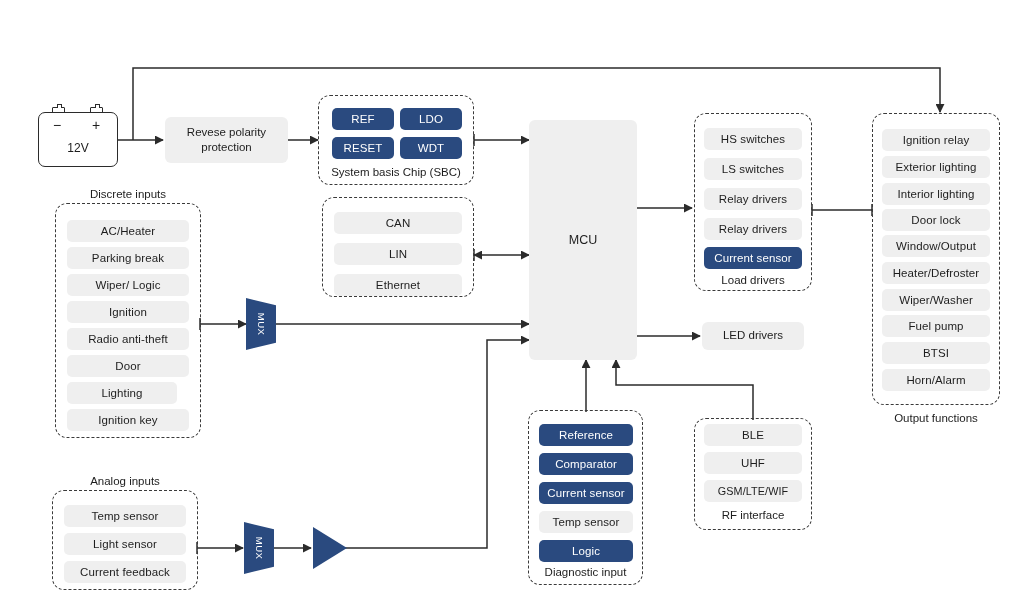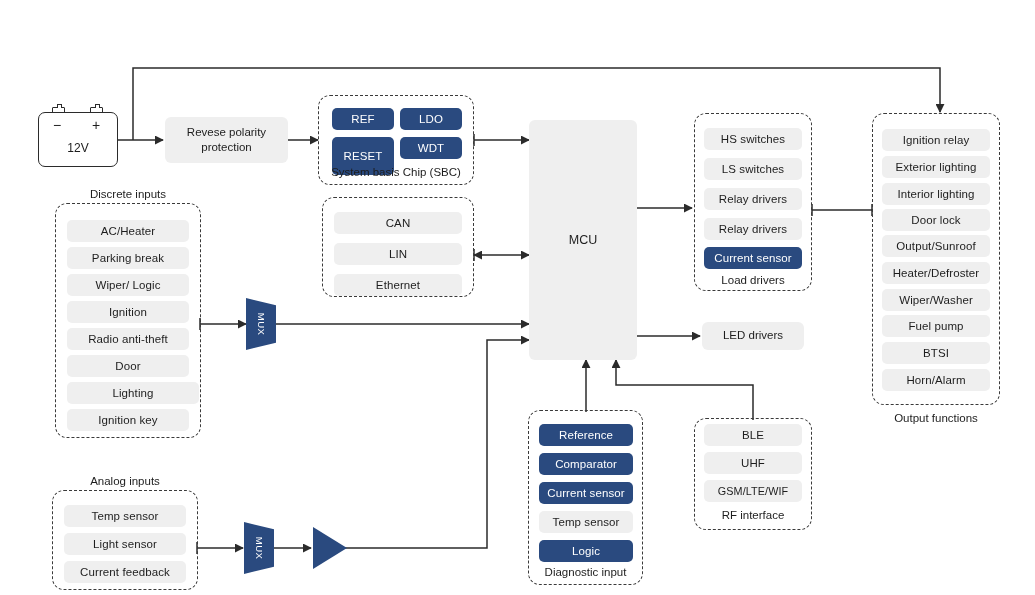--- a/index.html
+++ b/index.html
@@ -225,21 +225,21 @@
     <span>protection</span>
   </div>
 
   <div class="group" style="left:318px; top:95px; width:156px; height:90px;"></div>
   <div class="pill blue" style="left:332px; top:108px; width:62px; height:22px;">
     <span>REF</span>
   </div>
   <div class="pill blue" style="left:400px; top:108px; width:62px; height:22px;">
     <span>LDO</span>
   </div>
-  <div class="pill blue" style="left:332px; top:137px; width:62px; height:38px;text-align:center;">
+  <div class="pill blue" style="left:332px; top:137px; width:62px; height:22px;text-align:center;">
     <span>RESET</span>
   </div>
   <div class="pill blue" style="left:400px; top:137px; width:62px; height:22px;">
     <span>WDT</span>
   </div>
   <div class="caption" style="left:318px; top:166px; width:156px;">System basis Chip (SBC)</div>
 
   <div class="group" style="left:322px; top:197px; width:152px; height:100px;"></div>
   <div class="pill" style="left:334px; top:212px; width:128px; height:22px;">
     <span>CAN</span>
@@ -264,21 +264,21 @@
   </div>
   <div class="pill" style="left:67px; top:301px; width:122px; height:22px;">
     <span>Ignition</span>
   </div>
   <div class="pill" style="left:67px; top:328px; width:122px; height:22px;">
     <span>Radio anti-theft</span>
   </div>
   <div class="pill" style="left:67px; top:355px; width:122px; height:22px;">
     <span>Door</span>
   </div>
-  <div class="pill" style="left:67px; top:382px; width:132px; height:22px;align-items:center;">
+  <div class="pill" style="left:67px; top:382px; width:110px; height:22px;align-items:center;">
     <span>Lighting</span>
   </div>
   <div class="pill" style="left:67px; top:409px; width:122px; height:22px;">
     <span>Ignition key</span>
   </div>
 
   <div class="caption" style="left:52px; top:475px; width:146px;">Analog inputs</div>
   <div class="group" style="left:52px; top:490px; width:146px; height:100px;"></div>
   <div class="pill" style="left:64px; top:505px; width:122px; height:22px;">
     <span>Temp sensor</span>
@@ -333,21 +333,21 @@
   <div class="pill" style="left:882px; top:156px; width:108px; height:22px;">
     <span>Exterior lighting</span>
   </div>
   <div class="pill" style="left:882px; top:183px; width:108px; height:22px;">
     <span>Interior lighting</span>
   </div>
   <div class="pill" style="left:882px; top:209px; width:108px; height:22px;">
     <span>Door lock</span>
   </div>
   <div class="pill" style="left:882px; top:235px; width:108px; height:22px;">
-    <span>Output/Sunroof</span>
+    <span>Window/Output</span>
   </div>
   <div class="pill" style="left:882px; top:262px; width:108px; height:22px;">
     <span>Heater/Defroster</span>
   </div>
   <div class="pill" style="left:882px; top:289px; width:108px; height:22px;">
     <span>Wiper/Washer</span>
   </div>
   <div class="pill" style="left:882px; top:315px; width:108px; height:22px;">
     <span>Fuel pump</span>
   </div>

